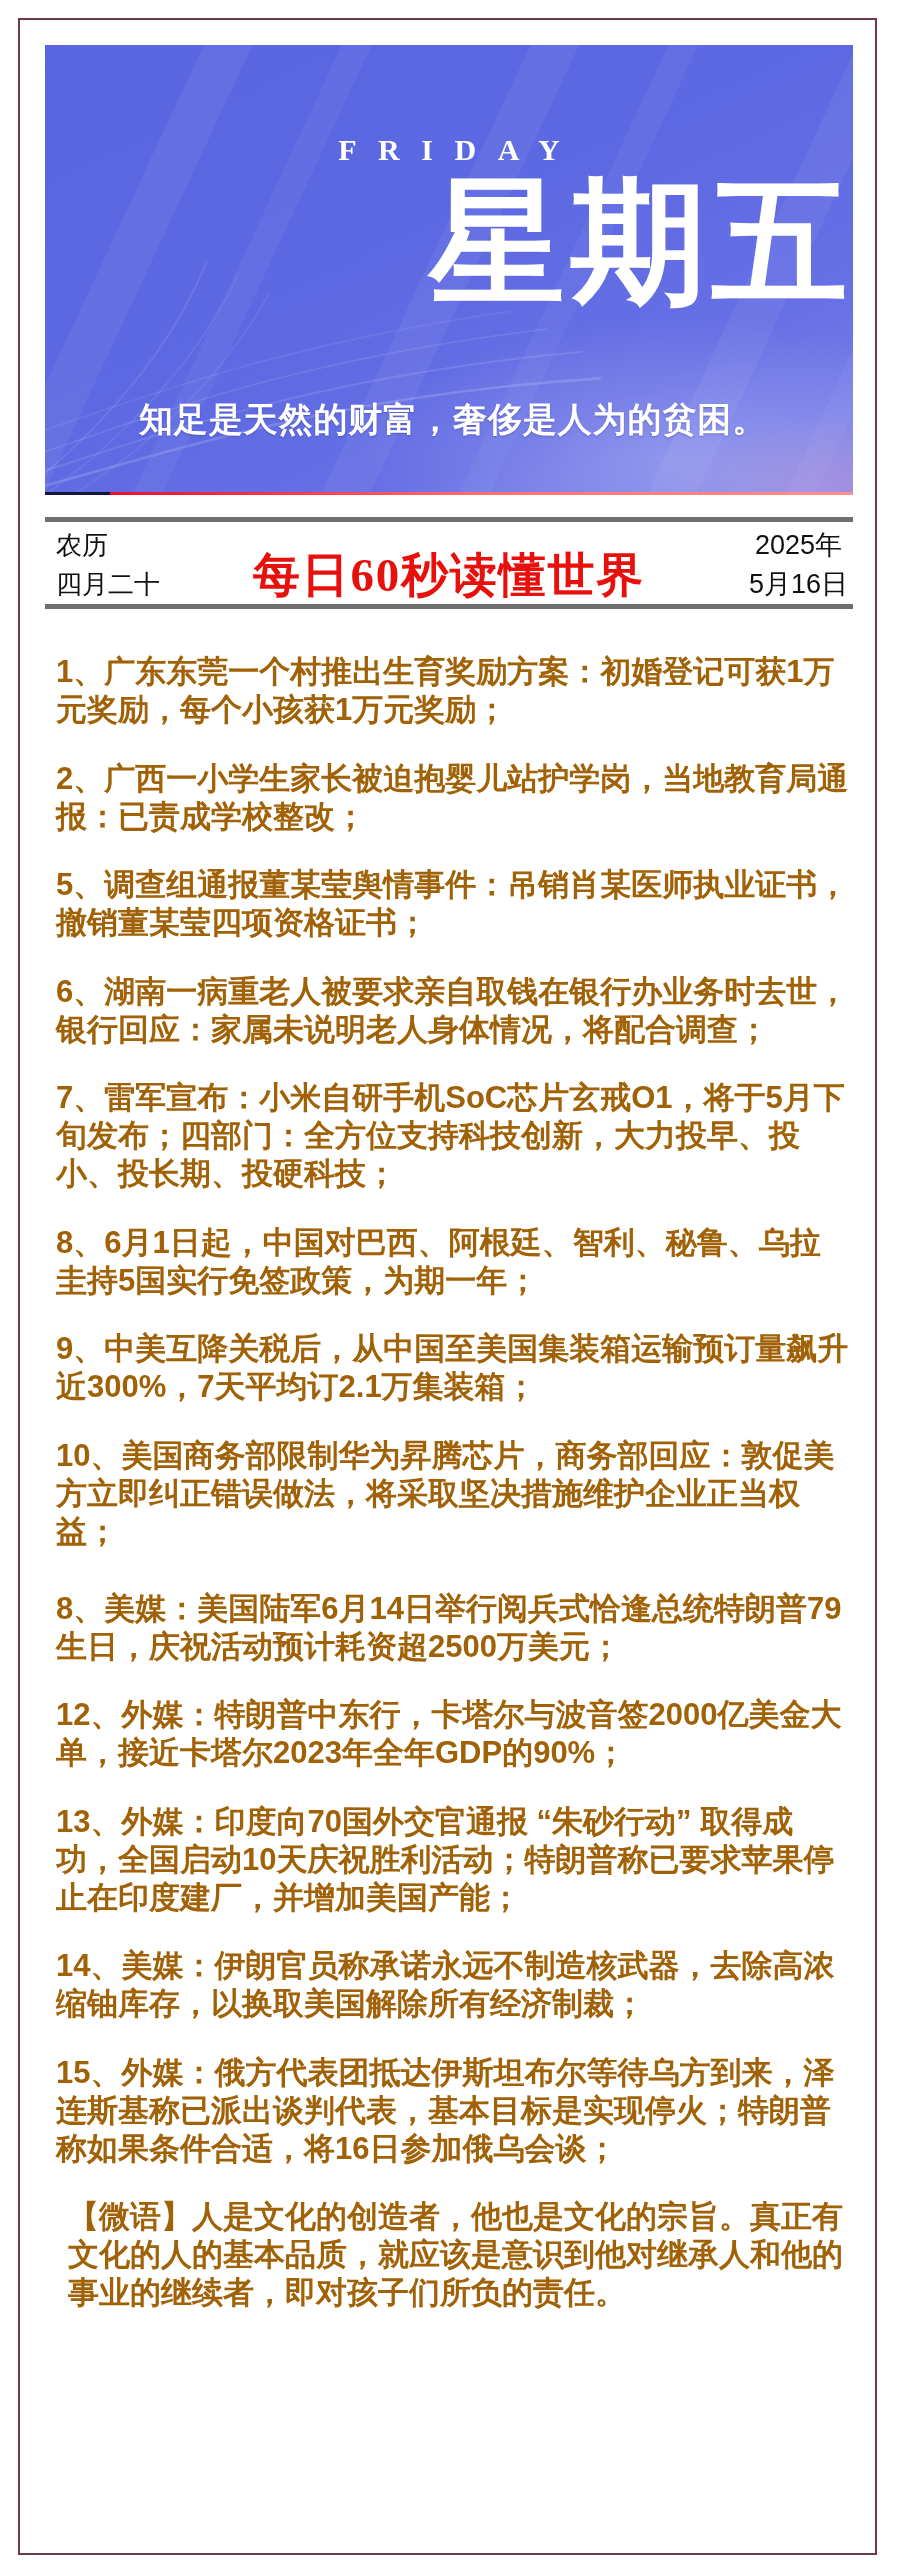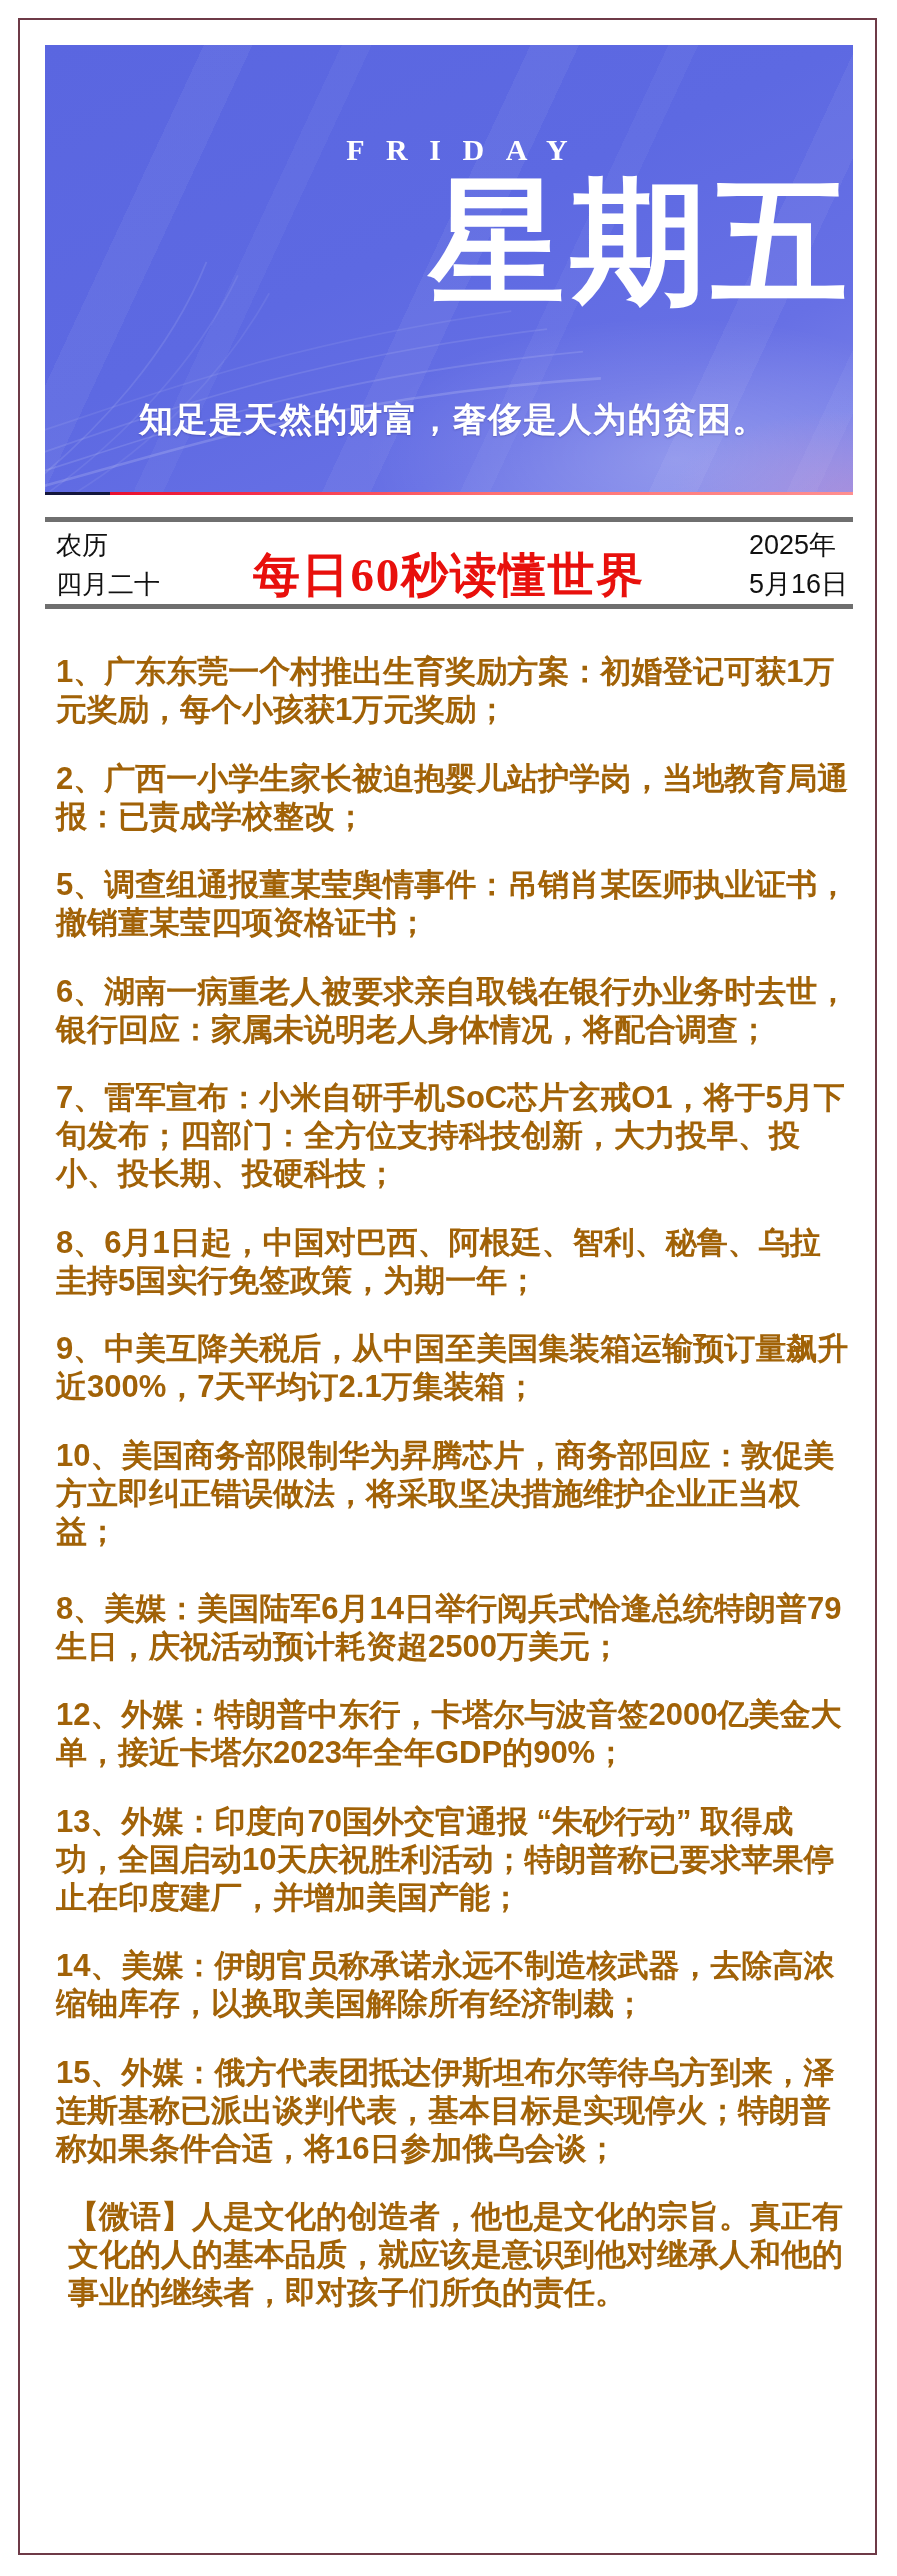--- a/index.html
+++ b/index.html
@@ -36,21 +36,21 @@
       transparent 0 144px, rgba(255,255,255,0.05) 144px 188px,
       transparent 188px 269px, rgba(255,255,255,0.04) 269px 296px);
   }
   .card svg.waves { position: absolute; left: 0; bottom: 0; }
   .friday {
     position: absolute; left: 0; top: 88px; width: 100%;
     text-align: center;
     color: #ffffff;
     font-family: "Liberation Serif", serif;
     font-size: 30px; font-weight: 600;
-    letter-spacing: 21.5px; text-indent: 21.5px; margin-left: 8px;
+    letter-spacing: 21.5px; text-indent: 21.5px;
   }
   .weekday-zh {
     position: absolute; left: 0; top: 127px; width: 100%;
     text-align: right;
     color: #ffffff;
     font-family: "Liberation Serif", "DejaVu Serif", serif;
     font-size: 136px; font-weight: 700;
     letter-spacing: 5.4px; line-height: 1.05;
   }
   .card-quote {
@@ -74,21 +74,21 @@
     background: #6f6f6f;
   }
   .rule-top { top: 517px; }
   .rule-bottom { top: 604px; }
   .datebar-left {
     position: absolute; left: 56px; top: 526px;
     color: #111111; font-size: 26px; line-height: 39px; font-weight: 400;
   }
   .datebar-right {
     position: absolute; right: 50px; top: 526px;
-    text-align: left;
+    text-align: center;
     color: #111111; font-size: 27px; line-height: 39px; font-weight: 400;
   }
   .daily-title {
     position: absolute; left: 135px; top: 544px; width: 628px;
     text-align: center;
     color: #e8100c;
     font-family: Liberation Serif, serif;
     font-size: 47px; font-weight: 700;
     letter-spacing: 1.8px;
   }

